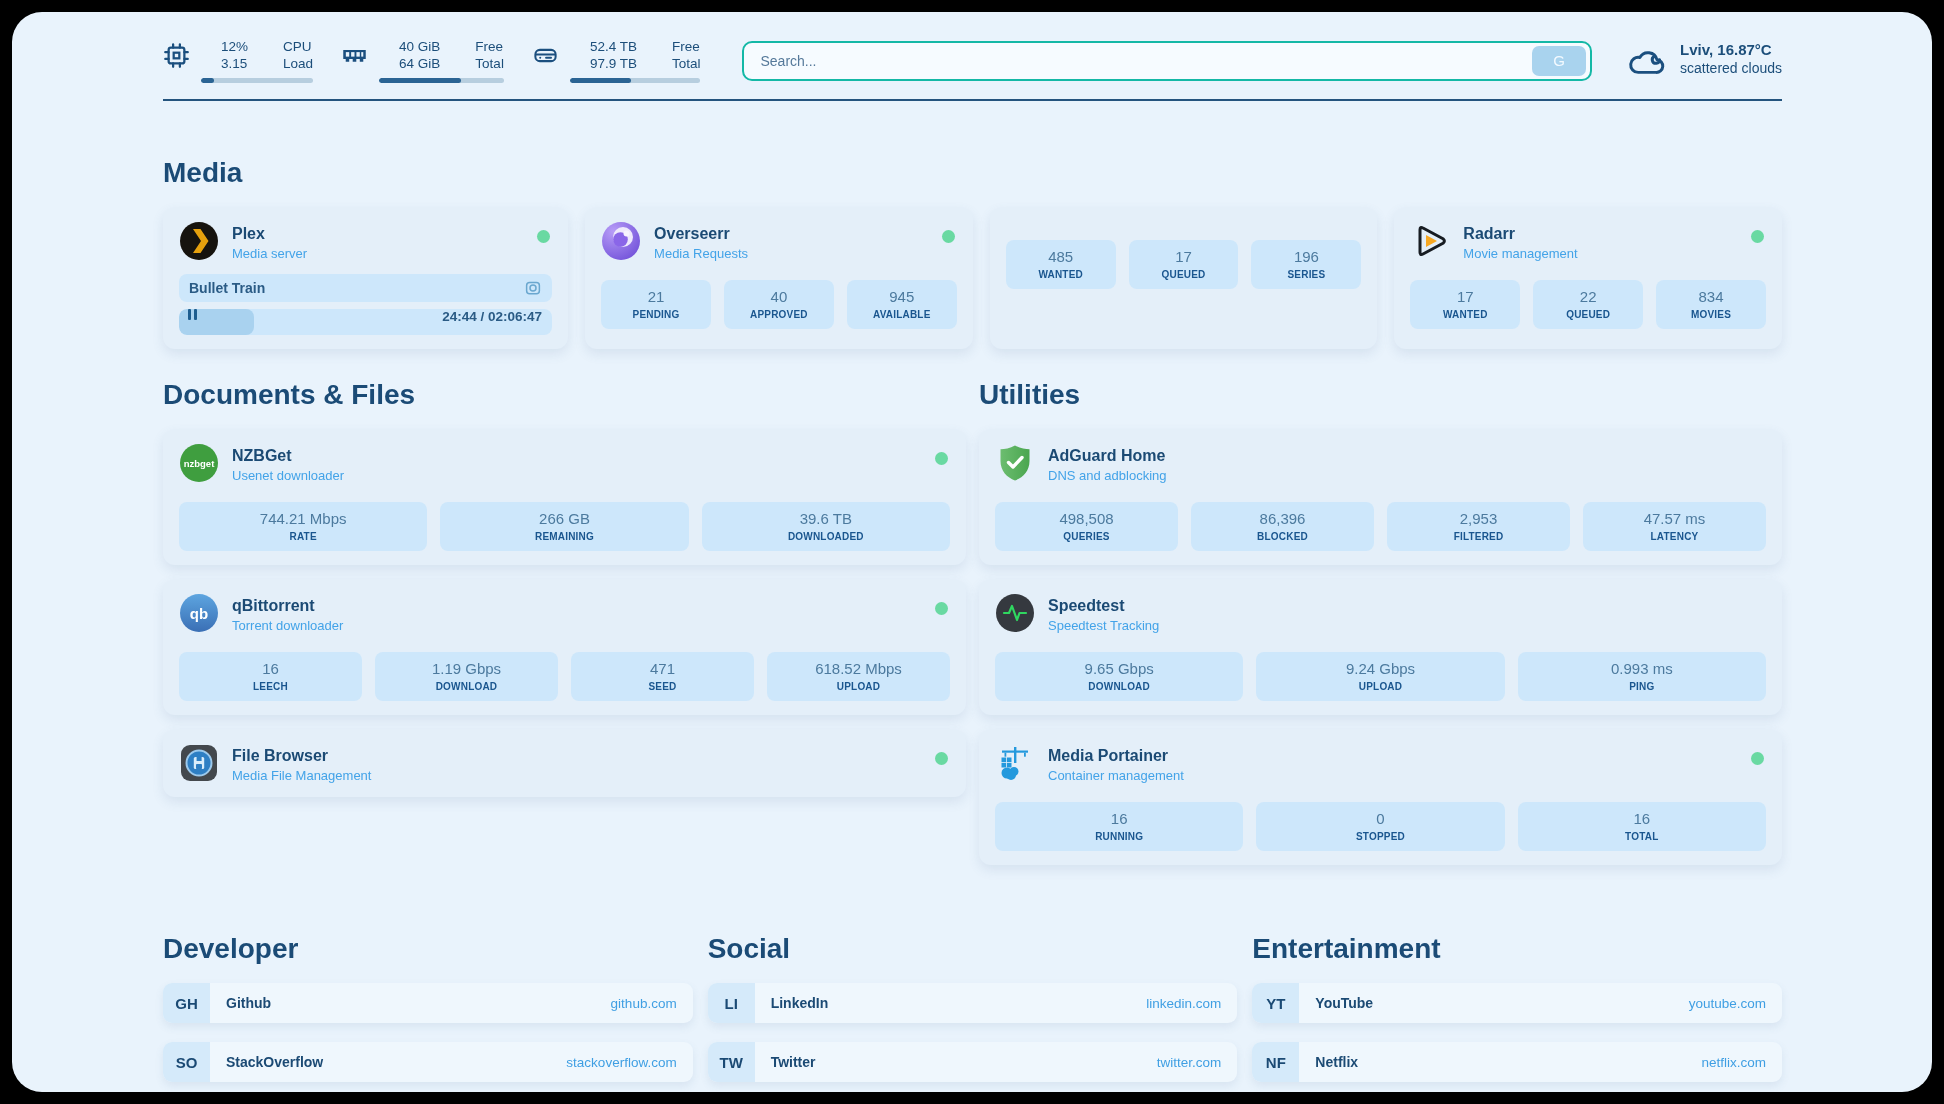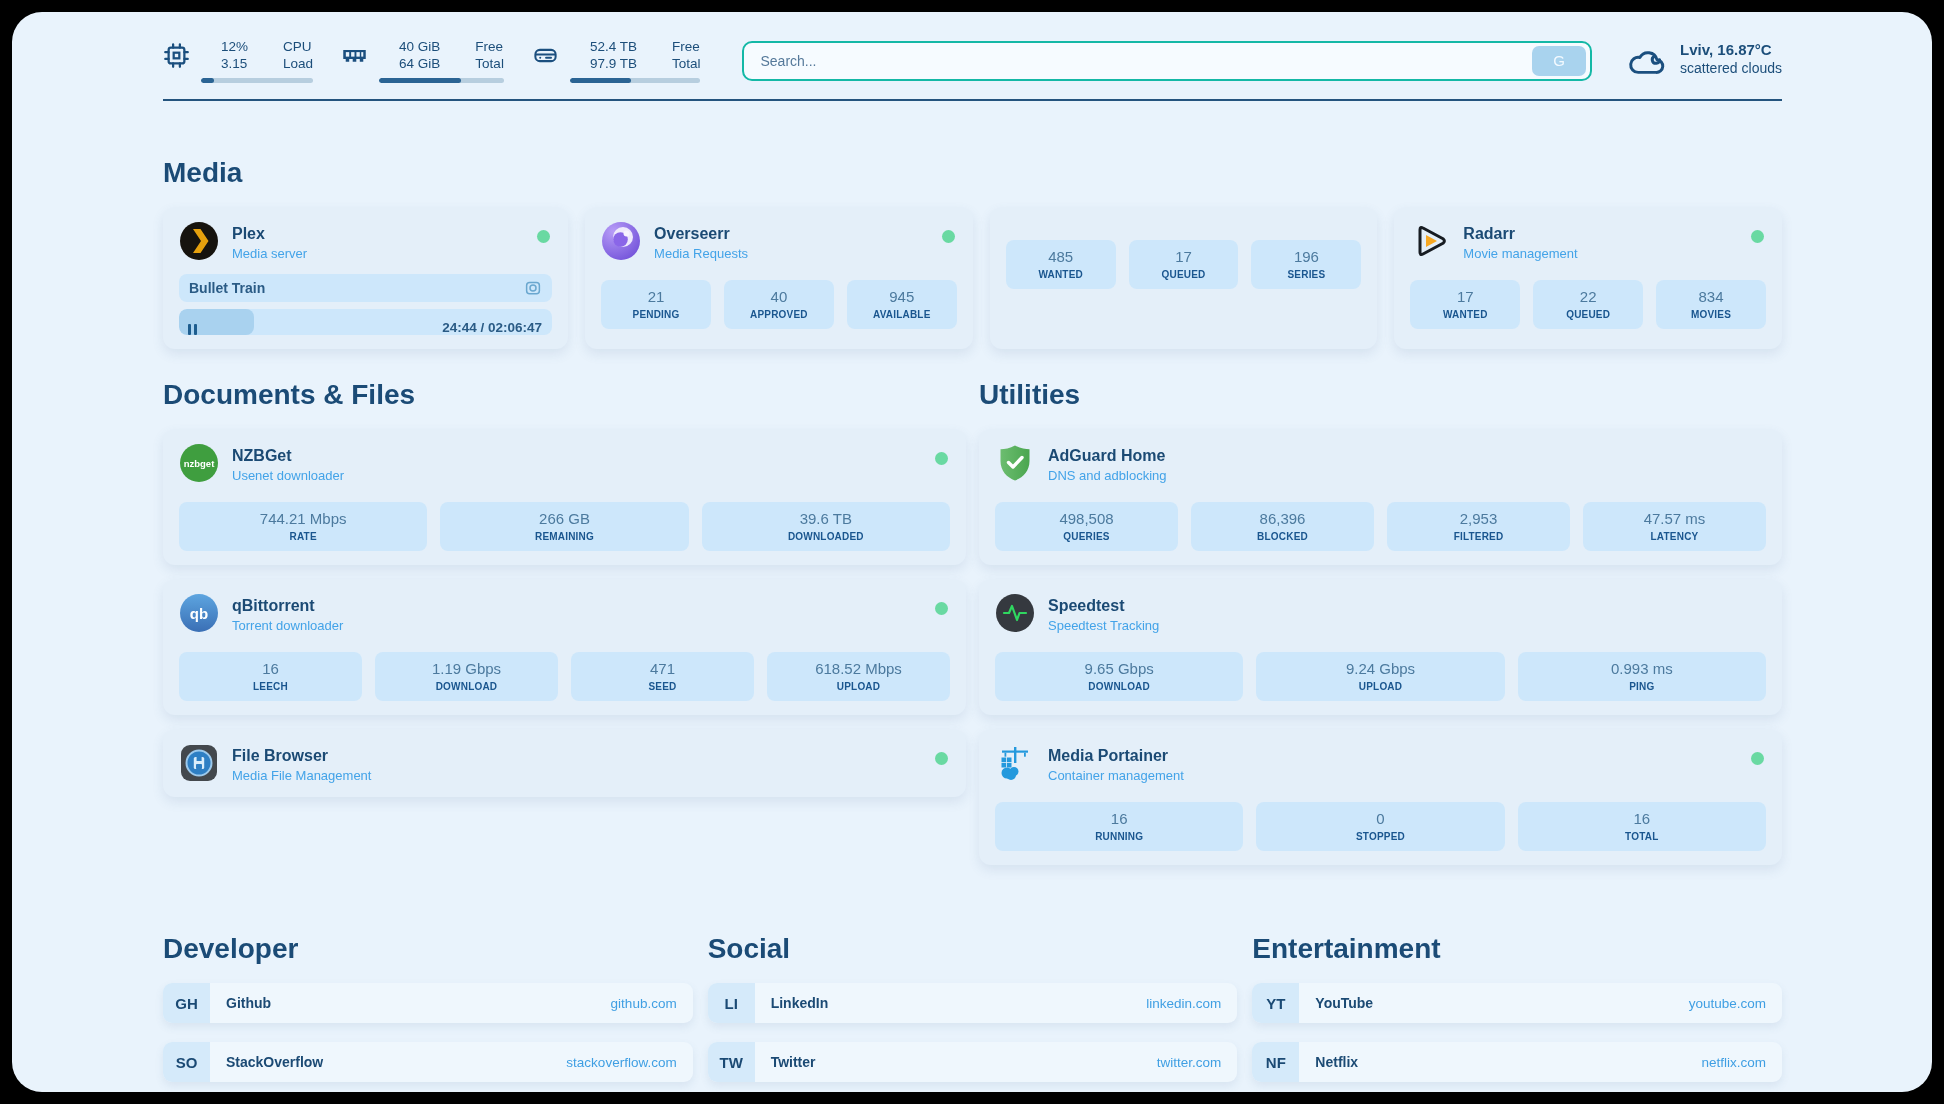--- a/index.html
+++ b/index.html
@@ -47,21 +47,21 @@
   .stats{display:grid;gap:13px;margin-top:19px;}
   .stats.c3{grid-template-columns:repeat(3,1fr);}
   .stats.c4{grid-template-columns:repeat(4,1fr);}
   .tile{background:#cde7fb;border-radius:8px;text-align:center;padding:8px 4px 9px;}
   .tileval{font-size:15px;color:#4c7a9e;}
   .tilelab{font-size:10px;font-weight:700;color:#1a568f;margin-top:4px;letter-spacing:.2px;}
 
   
   .plexrow1{display:flex;align-items:center;justify-content:space-between;background:#cde7fb;border-radius:8px;padding:5px 10px;margin-top:13px;font-size:14px;font-weight:700;color:#2a5b85;}
   .plexrow1 svg{width:18px;height:18px;}
-  .plexbar{position:relative;background:#cde7fb;border-radius:8px;height:26px;margin-top:7px;display:flex;align-items:flex-end;overflow:hidden;}
+  .plexbar{position:relative;background:#cde7fb;border-radius:8px;height:26px;margin-top:7px;display:flex;align-items:flex-start;overflow:hidden;}
   .plexfill{position:absolute;left:0;top:0;bottom:0;background:#a9d2ef;border-radius:8px;}
   .pauseicon{position:relative;margin-left:9px;display:flex;gap:3px;}
   .pauseicon i{display:block;width:3px;height:11px;background:#1d5d8f;border-radius:1px;}
   .plextime{margin-left:auto;position:relative;font-size:13.5px;font-weight:700;color:#2a5b85;padding-right:10px;}
 
   .twocol{display:grid;grid-template-columns:1fr 1fr;gap:13px;margin-top:30px;align-items:start;}
   .stack .card{margin-bottom:14px;}
 
   
   .bookmarks{display:grid;grid-template-columns:repeat(3,1fr);gap:15px;margin-top:54px;align-items:start;}

